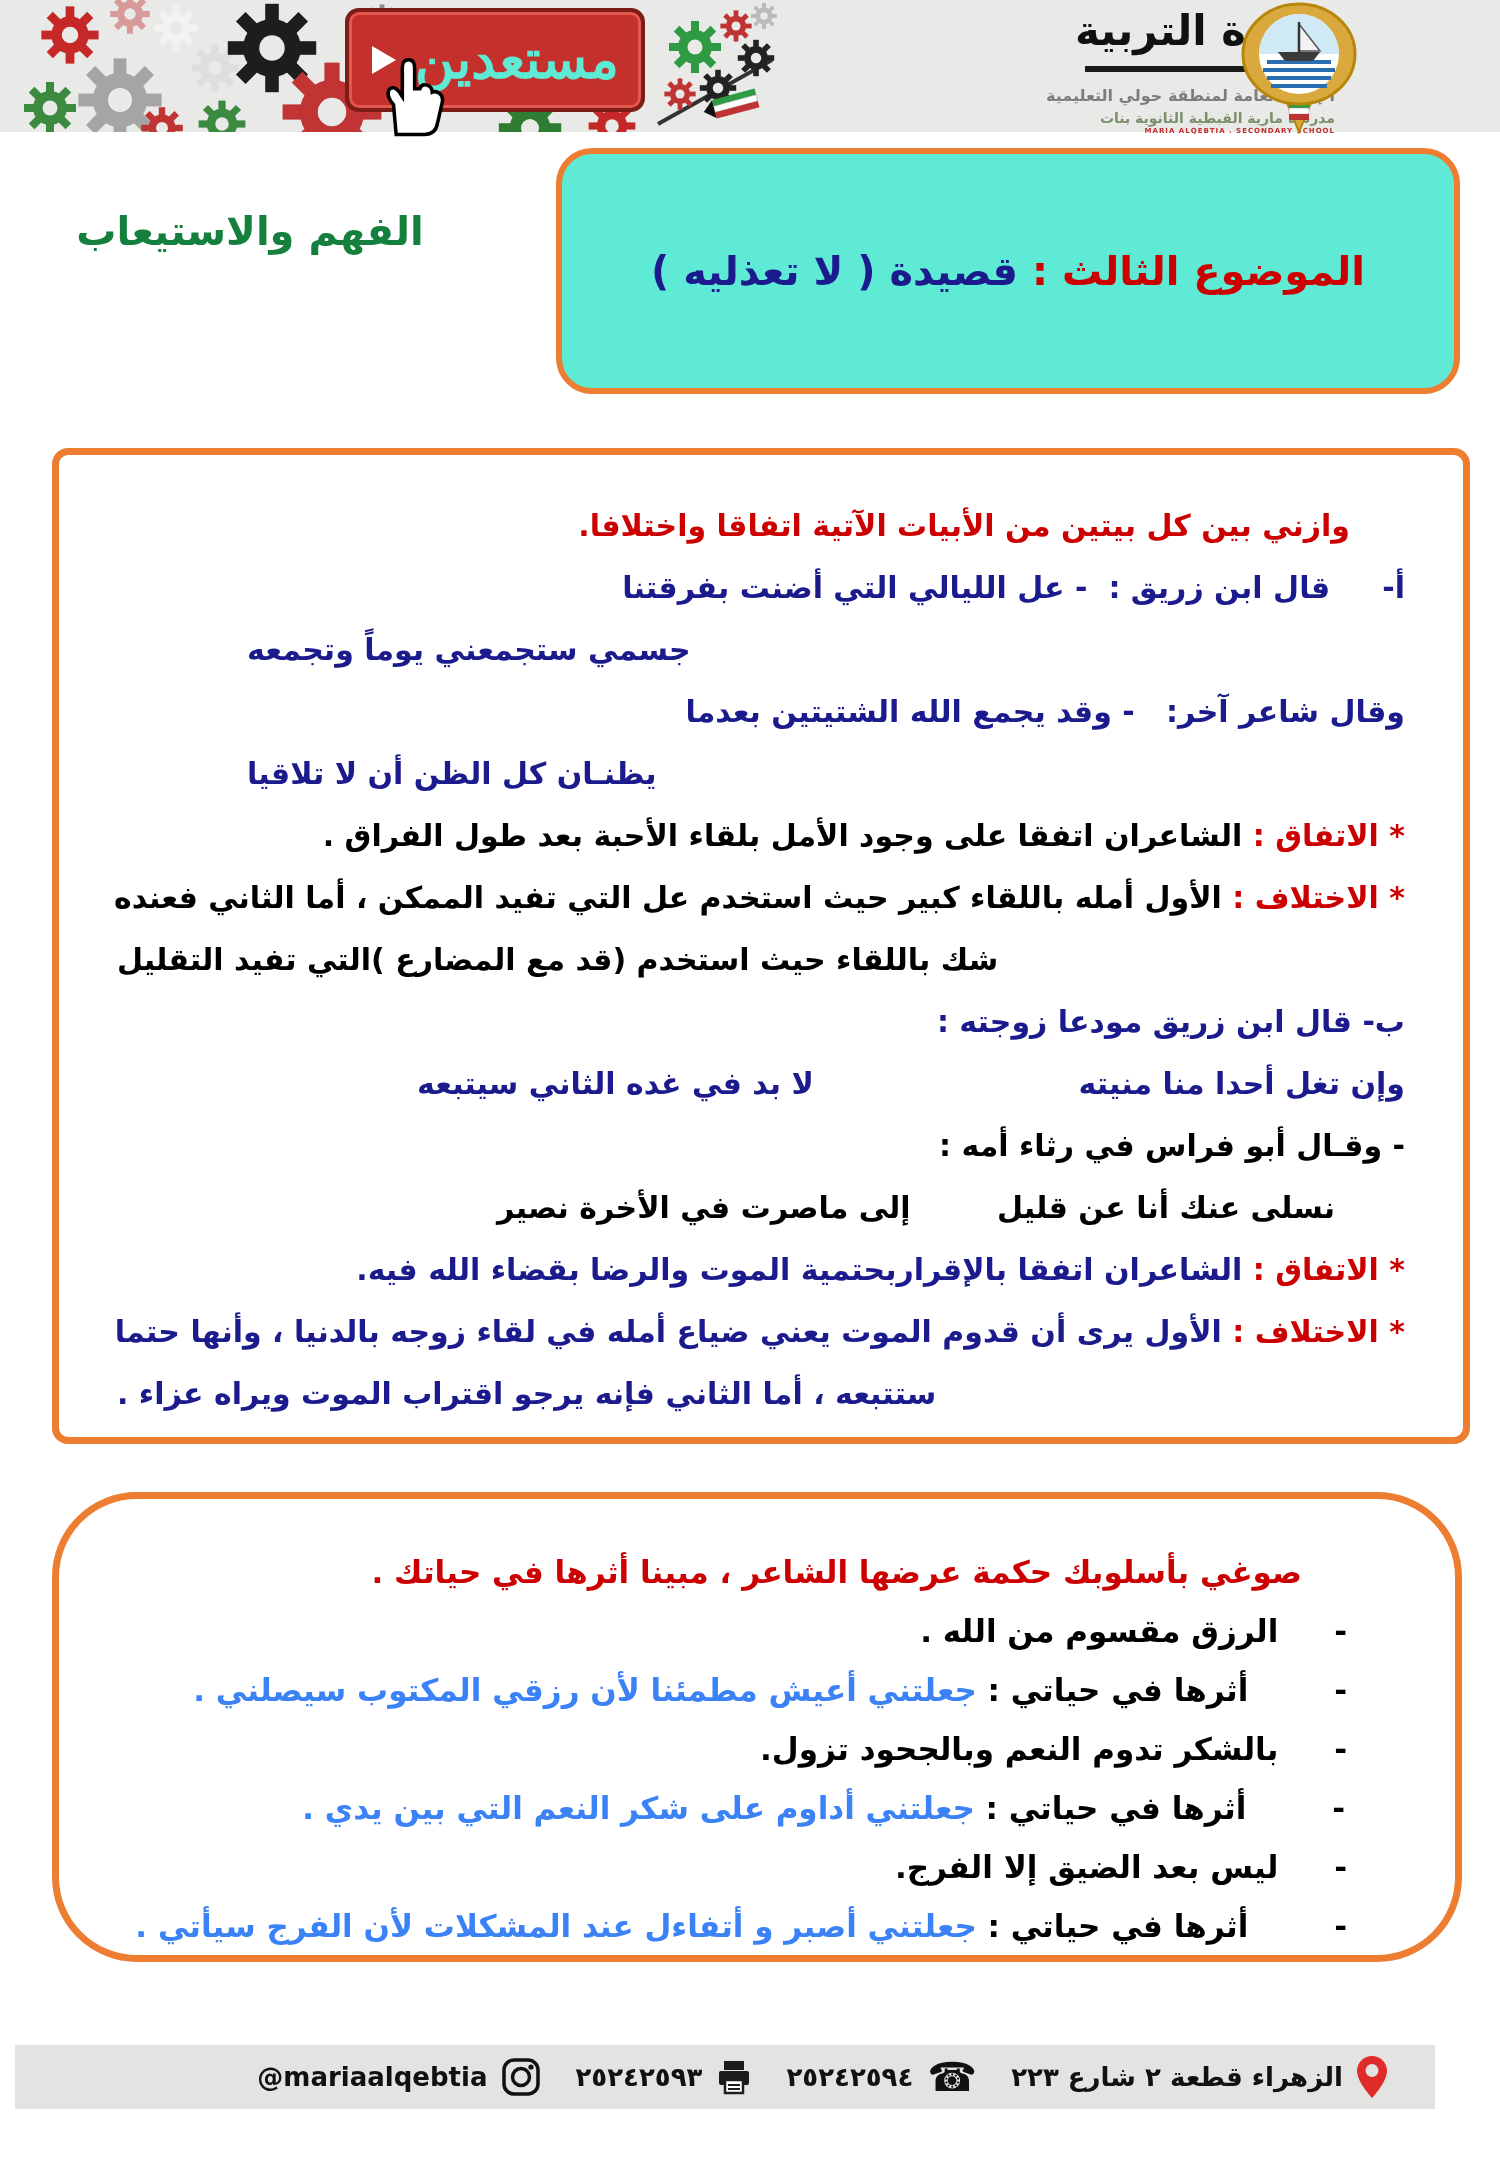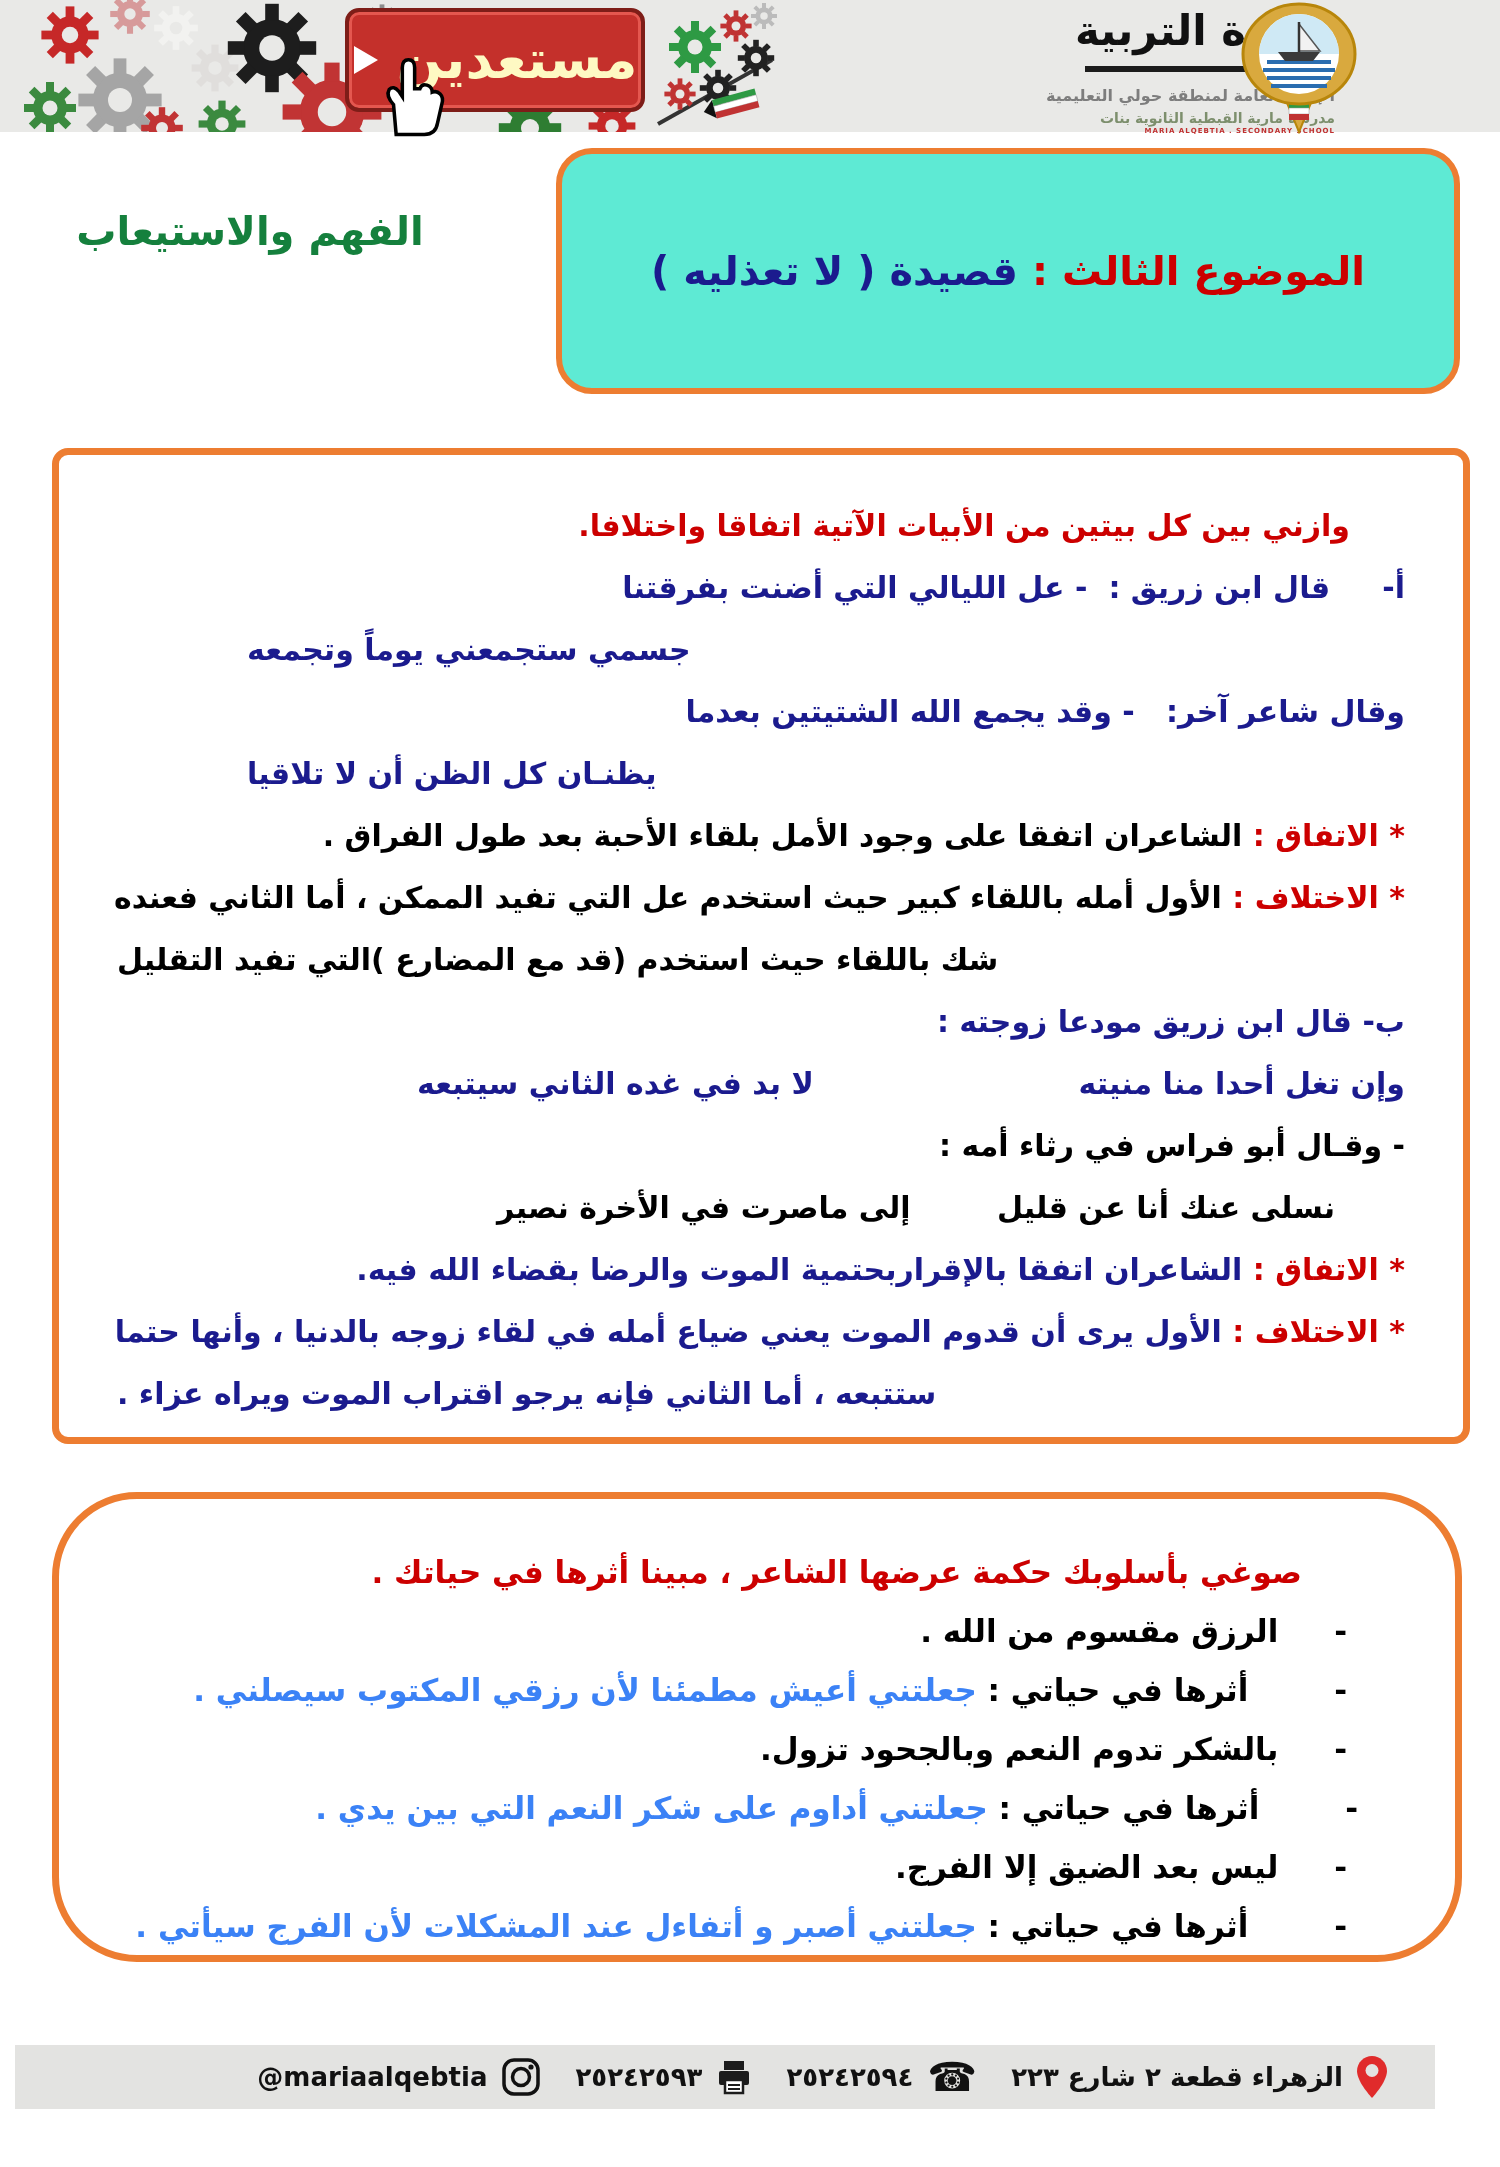--- a/index.html
+++ b/index.html
@@ -4,21 +4,21 @@
 <style>
   html,body{margin:0;padding:0;background:#fff;}
   #page{position:relative;width:1500px;height:2167px;background:#fff;overflow:hidden;
         font-family:"DejaVu Sans",sans-serif;font-weight:bold;}
   
   .header{position:absolute;left:0;top:0;width:1500px;height:132px;background:#e9e9e7;}
   .gears-left{position:absolute;left:10px;top:0;}
   .yt-btn{position:absolute;left:345px;top:8px;width:292px;height:96px;background:#c4302b;
           border:4px solid #7e1d18;border-radius:14px;box-shadow:inset 0 0 0 3px #e4574f;
           display:flex;align-items:center;justify-content:center;gap:18px;direction:rtl;}
-  .yt-label{color:#fef9c3;font-size:54px;line-height:1;}
+  .yt-label{color:#5eead4;font-size:54px;line-height:1;font-family:Liberation Serif, serif;}
   .hand{position:absolute;left:368px;top:50px;z-index:5;}
   .ministry-art{position:absolute;left:640px;top:2px;}
   .ministry-title{position:absolute;left:1035px;top:6px;width:300px;text-align:right;
                   font-size:42px;color:#111;letter-spacing:-1px;direction:rtl;}
   .ministry-rule{position:absolute;left:1085px;top:66px;width:248px;height:6px;background:#1c1c1c;}
   .ministry-admin{position:absolute;left:1015px;top:86px;width:320px;text-align:right;
                   font-size:16px;color:#7d7d7d;direction:rtl;}
   .ministry-school{position:absolute;left:1035px;top:110px;width:300px;text-align:right;
                    font-size:14px;color:#7d8f6d;direction:rtl;}
   .ministry-caption{position:absolute;left:1100px;top:127px;width:235px;text-align:right;
@@ -200,21 +200,21 @@
     </div>
     <div class="ln" style="margin-right:50px">
       <span class="dash2 blk">-</span>
       <span class="blk">أثرها في حياتي :</span>
       <span class="blue">جعلتني أعيش مطمئنا لأن رزقي المكتوب سيصلني .</span>
     </div>
     <div class="ln blk" style="margin-right:50px">
       <span class="dash">-</span>
       <span>بالشكر تدوم النعم وبالجحود تزول.</span>
     </div>
-    <div class="ln" style="margin-right:39px">
+    <div class="ln" style="margin-right:52px">
       <span class="dash2 blk">-</span>
       <span class="blk">أثرها في حياتي :</span>
       <span class="blue">جعلتني أداوم على شكر النعم التي بين يدي .</span>
     </div>
     <div class="ln blk" style="margin-right:50px">
       <span class="dash">-</span>
       <span>ليس بعد الضيق إلا الفرج.</span>
     </div>
     <div class="ln" style="margin-right:50px">
       <span class="dash2 blk">-</span>

